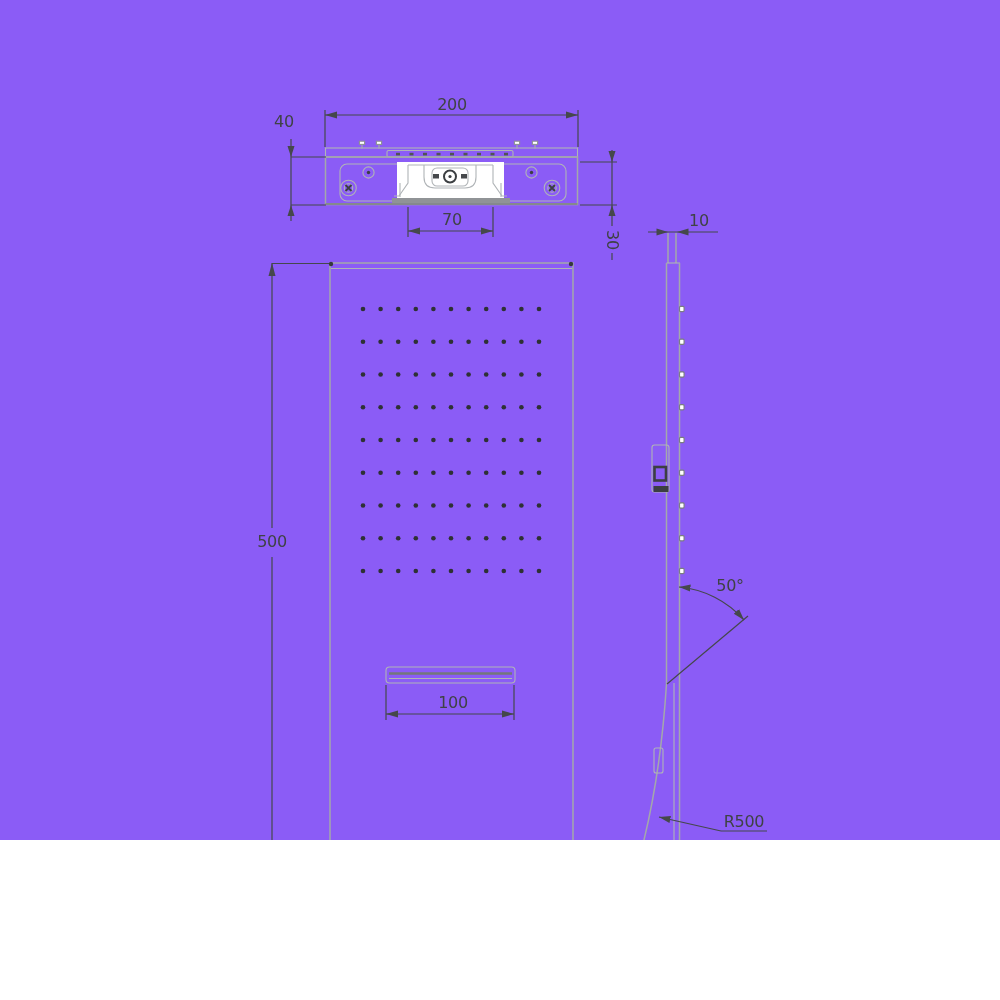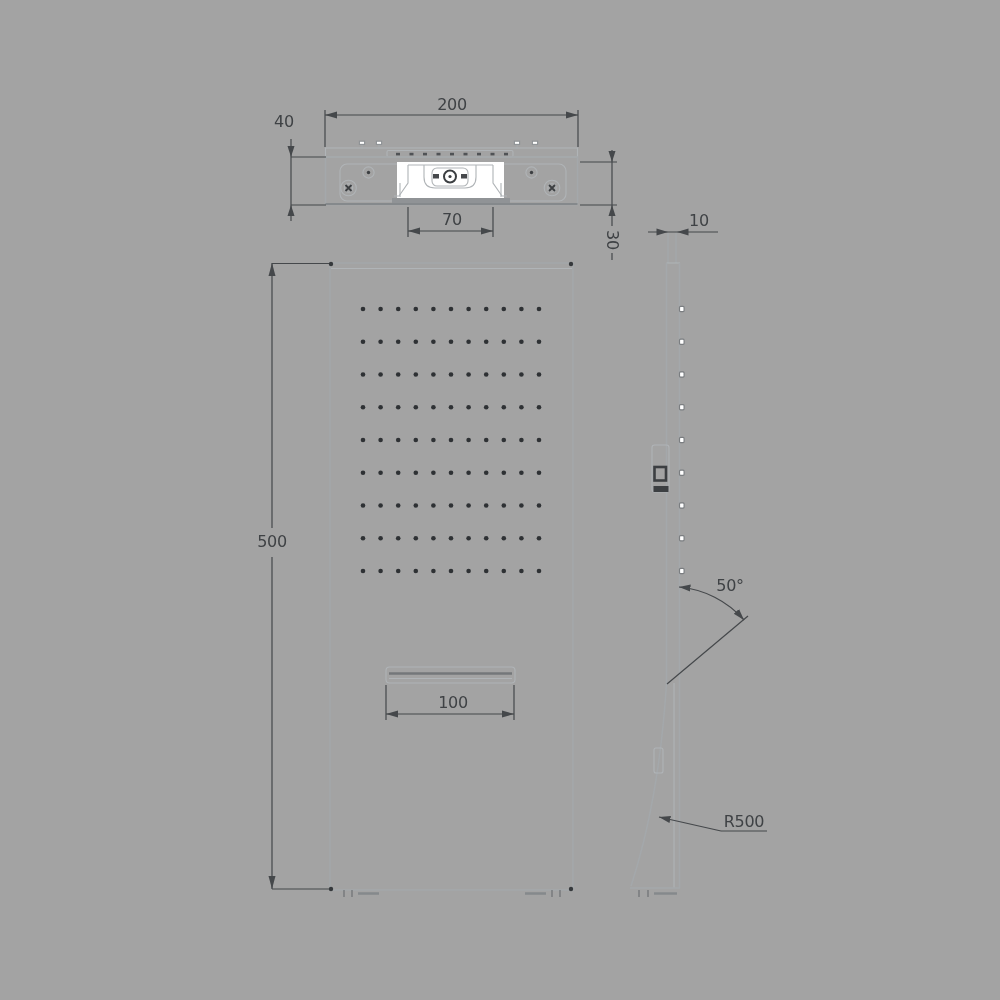--- a/index.html
+++ b/index.html
@@ -1,16 +1,16 @@
 <!DOCTYPE html>
 <html><head>
 <meta charset="utf-8">
 <style>
   html,body{margin:0;padding:0;background:#ffffff;}
-  .stage{width:1000px;height:1000px;position:relative;background:#a3a3a3;overflow:hidden;}
+  .stage{width:1000px;height:840px;position:relative;background:#8b5cf6;overflow:hidden;}
   svg{display:block;}
   text{font-family:"DejaVu Sans","Liberation Sans",sans-serif;font-size:16px;fill:#3f4245;letter-spacing:-0.3px;}
   .outline{stroke:#a4a8ab;fill:none;stroke-width:1.5;}
   .outline-thin{stroke:#b0b4b7;fill:none;stroke-width:1.1;}
   .outline-heavy{stroke:#85898c;fill:none;stroke-width:2.2;}
   .dim{stroke:#45484b;fill:none;stroke-width:1.2;}
   .dimfill{fill:#45484b;stroke:none;}
   .dark{stroke:#3c3f42;fill:none;}
   .whitefill{fill:#ffffff;}
 </style>

